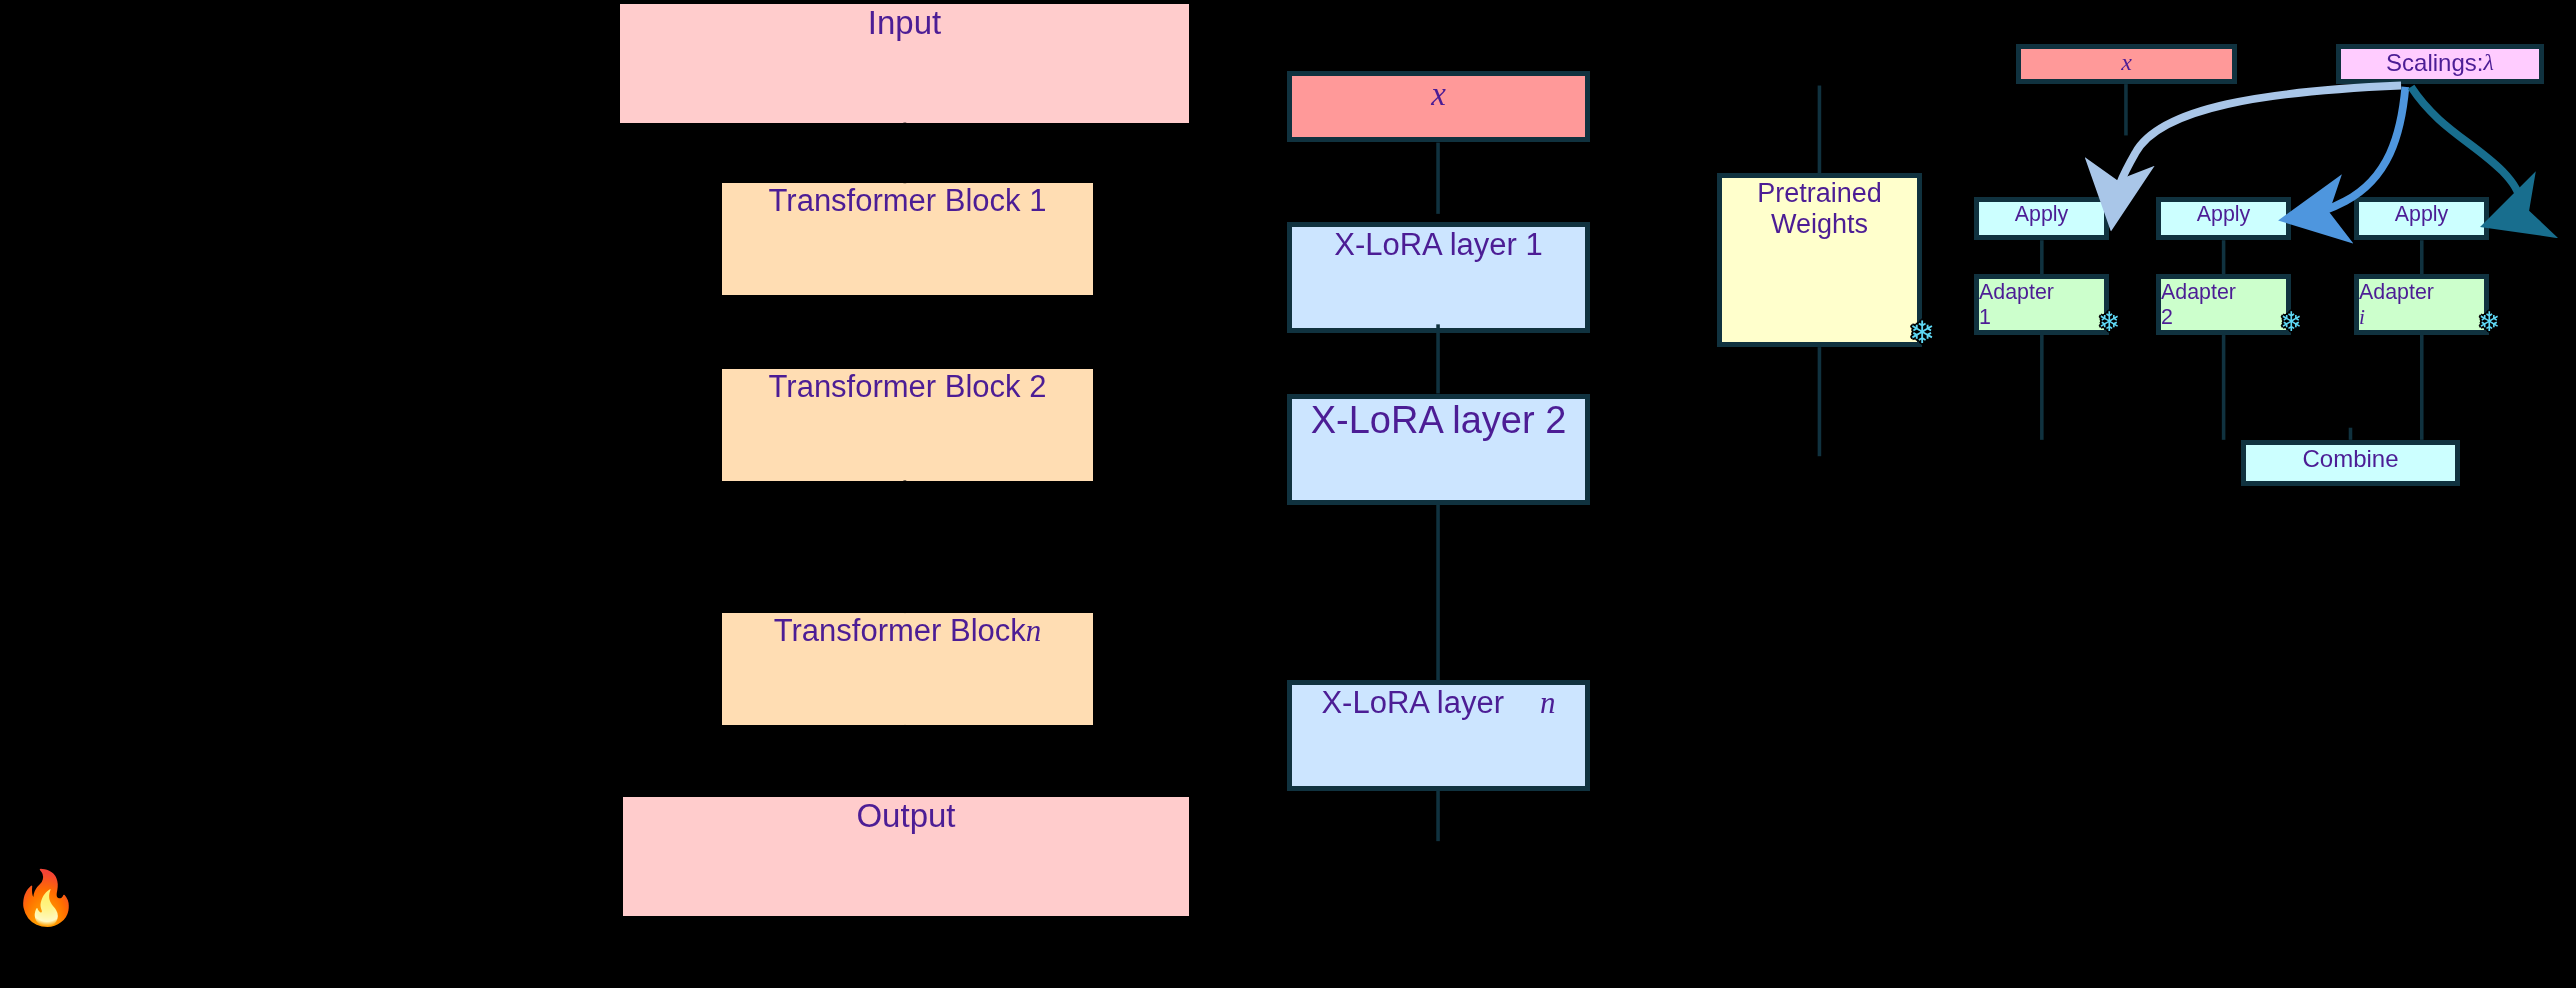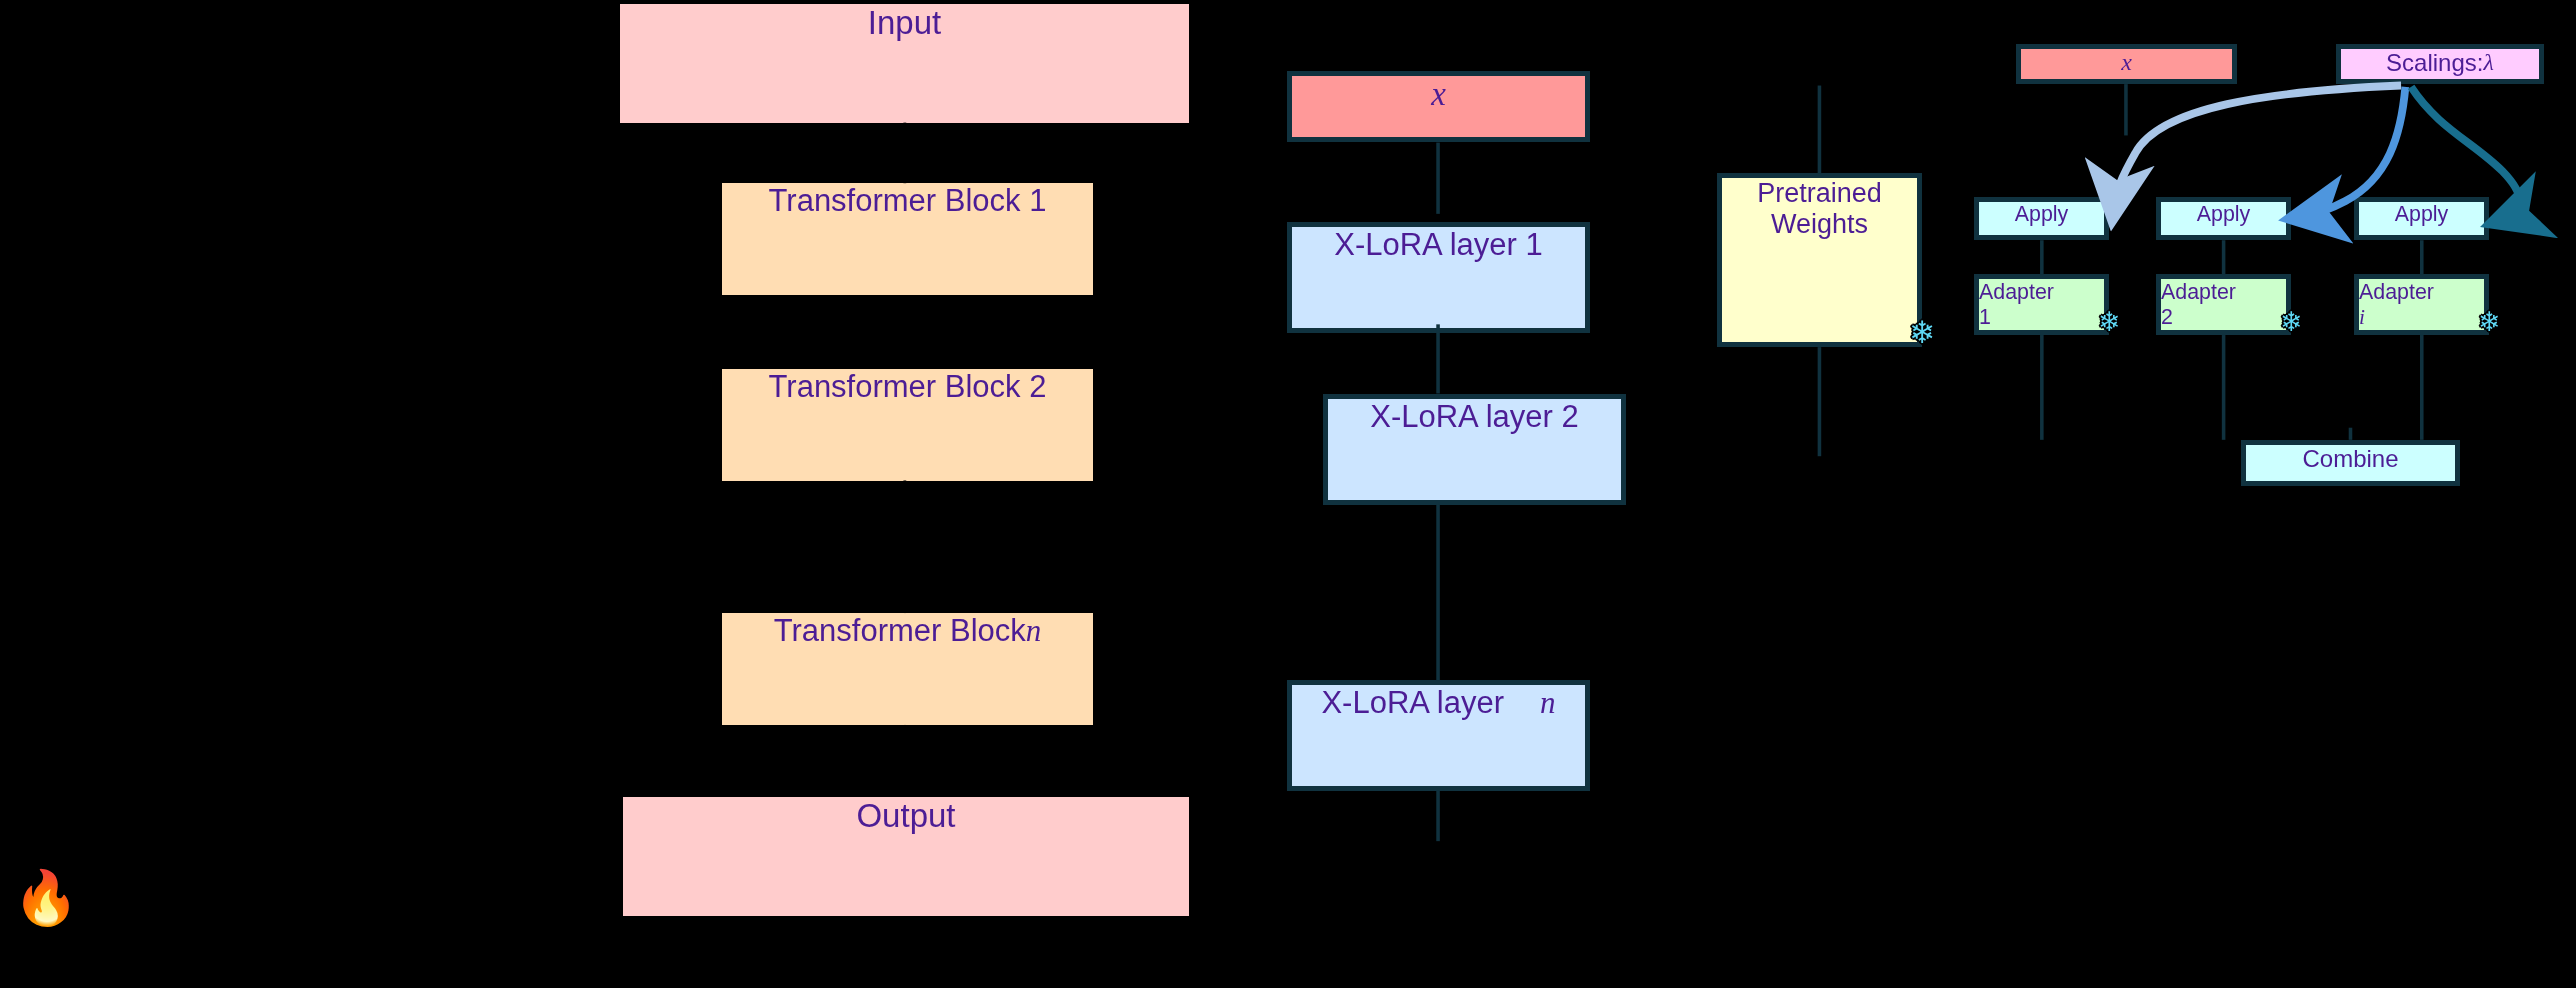--- a/index.html
+++ b/index.html
@@ -71,21 +71,21 @@
       <div class="box" style="left: 620px; top: 3.6px; width: 569px; height: 119px; background: rgb(255, 204, 204); font-size: 33px;"><span>Input</span></div>
       <div class="box" style="left: 722px; top: 183px; width: 371px; height: 112px; background: rgb(255, 221, 179); font-size: 31px;"><span>Transformer Block 1</span></div>
       <div class="box" style="left: 722px; top: 369px; width: 371px; height: 112px; background: rgb(255, 221, 179); font-size: 31px;"><span>Transformer Block 2</span></div>
       <div class="box" style="left: 722px; top: 613px; width: 371px; height: 112px; background: rgb(255, 221, 179); font-size: 31px;"><span>Transformer Block </span><span class="mathit">n</span></div>
       <div class="box" style="left: 623px; top: 797px; width: 566px; height: 119px; background: rgb(255, 204, 204); font-size: 33px;"><span>Output</span></div>
     </div>
 
   <div id="xlora-col">
       <div class="box bordered" style="left: 1287px; top: 71px; width: 303px; height: 71px; background: rgb(255, 153, 153); font-size: 33px; border-color: rgb(16, 50, 63);"><span></span><span class="mathit">x</span></div>
       <div class="box bordered" style="left: 1287px; top: 214px; width: 303px; height: 111px; background: rgb(204, 229, 255); font-size: 31px; border-color: rgb(16, 50, 63); margin-top: 8px;"><span>X-LoRA layer 1</span></div>
-      <div class="box bordered" style="left: 1287px; top: 394px; width: 303px; height: 111px; background: rgb(204, 229, 255); font-size: 31px; border-color: rgb(16, 50, 63); margin-left: 36px;"><span>X-LoRA layer 2</span></div>
+      <div class="box bordered" style="left: 1287px; top: 394px; width: 303px; height: 111px; background: rgb(204, 229, 255); font-size: 38px; border-color: rgb(16, 50, 63);"><span>X-LoRA layer 2</span></div>
       <div class="box bordered" style="left: 1287px; top: 680px; width: 303px; height: 111px; background: rgb(204, 229, 255); font-size: 31px; border-color: rgb(16, 50, 63); gap: 36px;"><span>X-LoRA layer </span><span class="mathit">n</span></div>
     </div>
 
   <div id="detail-col">
       <div class="box bordered" style="left: 1717px; top: 173px; width: 205px; height: 174px; background: rgb(255, 255, 204); font-size: 27px; border-color: rgb(16, 50, 63);"><span>Pretrained
 Weights</span></div>
       <div class="icon-snow" style="left: 1909px; top: 317px; font-size: 31px;">❄</div>
       <div class="box bordered" style="left: 2016px; top: 44px; width: 221px; height: 40px; background: rgb(255, 153, 153); font-size: 24px; border-color: rgb(16, 50, 63);"><span></span><span class="mathit">x</span></div>
       <div class="box bordered" style="left: 2304px; top: 44px; width: 208px; height: 40px; background: rgb(255, 204, 255); font-size: 24px; border-color: rgb(16, 50, 63); margin-left: 32px;"><span>Scalings: </span><span class="mathit">λ</span></div>
       <div class="box bordered" style="left: 1974px; top: 197px; width: 135px; height: 43px; background: rgb(204, 255, 255); font-size: 21.4px; border-color: rgb(16, 50, 63);"><span>Apply</span></div>

